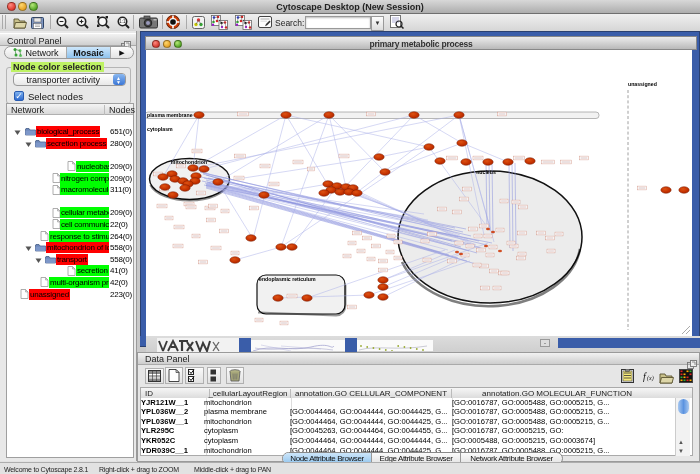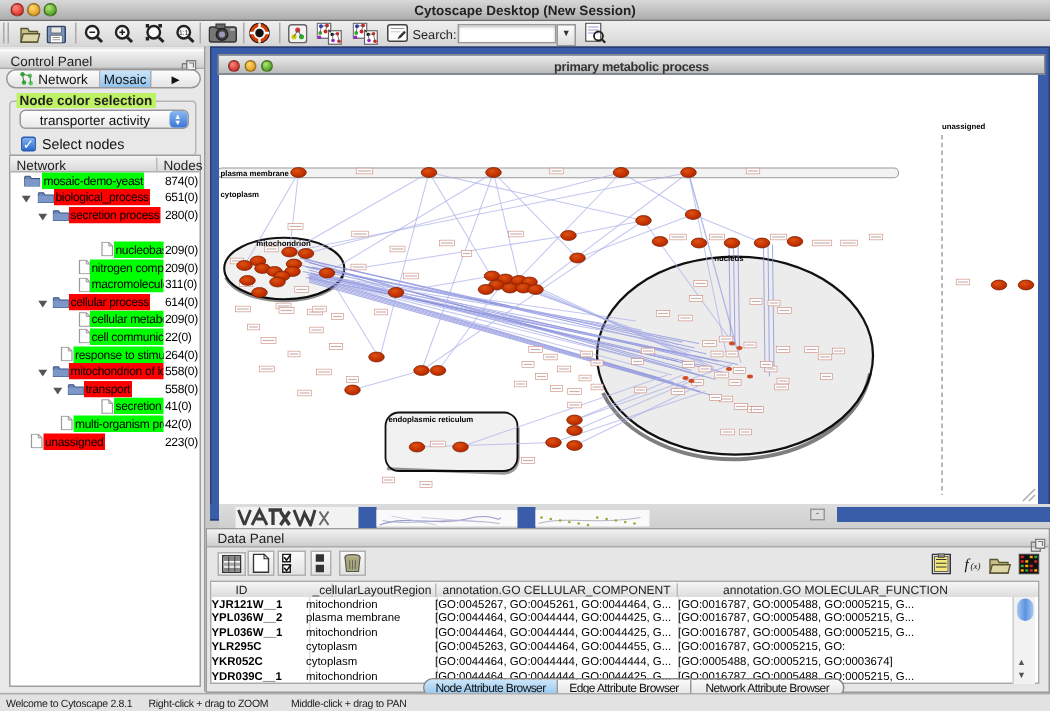--- a/index.html
+++ b/index.html
@@ -174,21 +174,21 @@
      <div style="width:62px;display:flex;align-items:center;justify-content:center;font-size:9px;color:#111;border-right:1px solid #aaa">
         <span style="display:inline-flex;margin-right:2px">
             <svg width="11" height="11" viewBox="0 0 11 11" xmlns="http://www.w3.org/2000/svg" style="">
               <circle cx="3" cy="2.5" r="1.5" fill="#3a3"></circle>
               <circle cx="8" cy="3.5" r="1.5" fill="#6c6"></circle>
               <circle cx="4" cy="8" r="1.5" fill="#3a3"></circle>
               <circle cx="8.5" cy="8.5" r="1.5" fill="#6c6"></circle>
               <path d="M3 2.5 L8 3.5 M3 2.5 L4 8 M8 3.5 L8.5 8.5" stroke="#484" stroke-width="0.7"></path>
             </svg>
           </span>Network</div>
-     <div style="width:34px;display:flex;align-items:center;justify-content:center;font-size:9px;font-weight:normal;color:#111;background:linear-gradient(#cde6fa,#8fc3ee);border-right:1px solid #aaa">Mosaic</div>
+     <div style="width:44px;display:flex;align-items:center;justify-content:center;font-size:9px;font-weight:bold;color:#111;background:linear-gradient(#cde6fa,#8fc3ee);border-right:1px solid #aaa">Mosaic</div>
      <div style="flex:1;display:flex;align-items:center;justify-content:center;font-size:7px;color:#111">▶</div>
   </div>
 
   <div style="position:absolute;left:6px;top:36px;width:125px;height:37px;border:1px solid #b5b5b5;border-radius:3px">
      <span style="position:absolute;left:4px;top:-6px;background:#bef264;padding:0 2px;font-size:9px;font-weight:bold;color:#222">Node color selection</span>
   </div>
 
   <div style="position:absolute;left:13px;top:42px;width:113px;height:13px;border:1px solid #999;border-radius:4px;background:linear-gradient(#fff,#e8e8e8);display:flex;align-items:center">
      <span style="flex:1;text-align:center;font-size:9px;color:#111">transporter activity</span>
      <span style="width:12px;height:11px;margin-right:0.5px;border-radius:3px;background:linear-gradient(#8ab8f0,#3a76d6);display:flex;flex-direction:column;align-items:center;justify-content:center;color:#fff;font-size:5px;line-height:4px">▲<br>▼</span>
@@ -198,28 +198,20 @@
   <span style="position:absolute;left:28px;top:60px;font-size:9.5px;color:#111">Select nodes</span>
 
   <div style="position:absolute;left:6px;top:72px;width:128px;height:355px;background:#fff;border:1px solid #9f9f9f">
      <div style="position:absolute;left:0;top:0;width:126px;height:11px;background:linear-gradient(#f4f4f4,#d9d9d9);border-bottom:1px solid #b0b0b0;font-size:9px;color:#222">
         <span style="position:absolute;left:4px;top:0.5px">Network</span>
         <span style="position:absolute;left:97px;top:0.5px;border-left:1px solid #bbb;padding-left:4px">Nodes</span>
      </div>
   </div>
 </div>
 <div style="position:absolute;left:7px;top:103px;width:126px;height:325px;overflow:hidden">
-<div style="position:absolute;left:0;top:11.0px;width:127px;height:11.6px;font-size:8px;letter-spacing:-0.2px;line-height:11px;overflow:hidden">
-        <span style="position:absolute;left:9px;top:1.5px"><svg width="11" height="9" viewBox="0 0 11 9" style="flex:none">
-            <path d="M0.5 2 L0.5 8 L10.5 8 L10.5 3 L5 3 L4 1.5 L1 1.5 Z" fill="#6b86b8" stroke="#39517f" stroke-width="0.7"></path>
-            <path d="M0.5 3.5 L10.5 3.5 L10.5 8 L0.5 8 Z" fill="#7d97c9" stroke="none"></path>
-          </svg></span>
-        <span style="position:absolute;left:21px;top:0.5px;max-width:81px;overflow:hidden;padding:0 1px;background:#0f0;color:#000;white-space:nowrap">mosaic-demo-yeast</span>
-        <span style="position:absolute;left:103px;top:0.5px;color:#000">874(0)</span>
-      </div>
       <div style="position:absolute;left:0;top:22.6px;width:127px;height:11.6px;font-size:8px;letter-spacing:-0.2px;line-height:11px;overflow:hidden">
         <span style="position:absolute;left:7px;top:2.5px"><svg width="7" height="7" viewBox="0 0 7 7" style="flex:none">
             <path d="M0.5 1.5 L6.5 1.5 L3.5 6 Z" fill="#555"></path>
           </svg></span>
         <span style="position:absolute;left:18px;top:1.5px"><svg width="11" height="9" viewBox="0 0 11 9" style="flex:none">
             <path d="M0.5 2 L0.5 8 L10.5 8 L10.5 3 L5 3 L4 1.5 L1 1.5 Z" fill="#6b86b8" stroke="#39517f" stroke-width="0.7"></path>
             <path d="M0.5 3.5 L10.5 3.5 L10.5 8 L0.5 8 Z" fill="#7d97c9" stroke="none"></path>
           </svg></span>
         <span style="position:absolute;left:29px;top:0.5px;max-width:73px;overflow:hidden;padding:0 1px;background:#f00;color:#000;white-space:nowrap">biological_process</span>
         <span style="position:absolute;left:103px;top:0.5px;color:#000">651(0)</span>
@@ -251,31 +243,20 @@
         <span style="position:absolute;left:53px;top:0.5px;max-width:49px;overflow:hidden;padding:0 1px;background:#0f0;color:#000;white-space:nowrap">nitrogen compo</span>
         <span style="position:absolute;left:103px;top:0.5px;color:#000">209(0)</span>
       </div>
       <div style="position:absolute;left:0;top:80.6px;width:127px;height:11.6px;font-size:8px;letter-spacing:-0.2px;line-height:11px;overflow:hidden">
         <span style="position:absolute;left:45px;top:1px"><svg width="9" height="10" viewBox="0 0 9 10" style="flex:none">
             <path d="M1 0.5 L5.5 0.5 L8 3 L8 9.5 L1 9.5 Z" fill="#fff" stroke="#999" stroke-width="0.8"></path>
             <path d="M5.5 0.5 L5.5 3 L8 3 Z" fill="#ddd" stroke="#999" stroke-width="0.6"></path>
           </svg></span>
         <span style="position:absolute;left:53px;top:0.5px;max-width:49px;overflow:hidden;padding:0 1px;background:#0f0;color:#000;white-space:nowrap">macromolecule</span>
         <span style="position:absolute;left:103px;top:0.5px;color:#000">311(0)</span>
-      </div>
-      <div style="position:absolute;left:0;top:92.2px;width:127px;height:11.6px;font-size:8px;letter-spacing:-0.2px;line-height:11px;overflow:hidden">
-        <span style="position:absolute;left:18px;top:2.5px"><svg width="7" height="7" viewBox="0 0 7 7" style="flex:none">
-            <path d="M0.5 1.5 L6.5 1.5 L3.5 6 Z" fill="#555"></path>
-          </svg></span>
-        <span style="position:absolute;left:28px;top:1.5px"><svg width="11" height="9" viewBox="0 0 11 9" style="flex:none">
-            <path d="M0.5 2 L0.5 8 L10.5 8 L10.5 3 L5 3 L4 1.5 L1 1.5 Z" fill="#6b86b8" stroke="#39517f" stroke-width="0.7"></path>
-            <path d="M0.5 3.5 L10.5 3.5 L10.5 8 L0.5 8 Z" fill="#7d97c9" stroke="none"></path>
-          </svg></span>
-        <span style="position:absolute;left:39px;top:0.5px;max-width:63px;overflow:hidden;padding:0 1px;background:#f00;color:#000;white-space:nowrap">cellular process</span>
-        <span style="position:absolute;left:103px;top:0.5px;color:#000">614(0)</span>
       </div>
       <div style="position:absolute;left:0;top:103.8px;width:127px;height:11.6px;font-size:8px;letter-spacing:-0.2px;line-height:11px;overflow:hidden">
         <span style="position:absolute;left:45px;top:1px"><svg width="9" height="10" viewBox="0 0 9 10" style="flex:none">
             <path d="M1 0.5 L5.5 0.5 L8 3 L8 9.5 L1 9.5 Z" fill="#fff" stroke="#999" stroke-width="0.8"></path>
             <path d="M5.5 0.5 L5.5 3 L8 3 Z" fill="#ddd" stroke="#999" stroke-width="0.6"></path>
           </svg></span>
         <span style="position:absolute;left:53px;top:0.5px;max-width:49px;overflow:hidden;padding:0 1px;background:#0f0;color:#000;white-space:nowrap">cellular metabo</span>
         <span style="position:absolute;left:103px;top:0.5px;color:#000">209(0)</span>
       </div>
       <div style="position:absolute;left:0;top:115.4px;width:127px;height:11.6px;font-size:8px;letter-spacing:-0.2px;line-height:11px;overflow:hidden">
@@ -812,36 +793,35 @@
           <rect x="4.5" y="10.5" width="2" height="1.6" fill="#3a3"></rect>
           <rect x="7.5" y="10.5" width="2" height="1.6" fill="#d22"></rect>
           <rect x="10.5" y="10.5" width="2" height="1.6" fill="#fa0"></rect>
         </svg></span>
 
   <div style="position:absolute;left:2px;top:34px;width:553px;height:69px;background:#fff;border:1px solid #aaa"></div>
       <div style="position:absolute;left:68px;top:35px;width:1px;height:67px;background:#ddd"></div>
       <div style="position:absolute;left:153px;top:35px;width:1px;height:67px;background:#ddd"></div>
       <div style="position:absolute;left:314px;top:35px;width:1px;height:67px;background:#ddd"></div>
   <div style="position:absolute;left:3px;top:35px;width:551px;height:10px;background:linear-gradient(#f6f6f6,#dcdcdc);font-size:8px;color:#222">
-     <span style="position:absolute;left:16px;width:65px;text-align:left;border-right:1px solid #bbb;top:0.5px">ID</span>
+     <span style="position:absolute;left:4px;width:65px;text-align:left;border-right:1px solid #bbb;top:0.5px">ID</span>
      <span style="position:absolute;left:65px;width:85px;text-align:center;border-right:1px solid #bbb;top:0.5px">_cellularLayoutRegion</span>
      <span style="position:absolute;left:150px;width:161px;text-align:center;border-right:1px solid #bbb;top:0.5px;overflow:hidden;white-space:nowrap">annotation.GO CELLULAR_COMPONENT</span>
      <span style="position:absolute;left:311px;width:210px;text-align:center;top:0.5px;overflow:hidden;white-space:nowrap">annotation.GO MOLECULAR_FUNCTION</span>
   </div>
 
   <div style="position:absolute;left:537px;top:45px;width:15px;height:58px;background:#f2f2f2;border-left:1px solid #ccc">
      <div style="position:absolute;left:1.5px;top:1px;width:11px;height:15px;border-radius:6px;background:linear-gradient(90deg,#a8c8f0,#5b93e0,#a8c8f0)"></div>
      <div style="position:absolute;left:2px;bottom:11px;font-size:6px;color:#555">▲</div>
      <div style="position:absolute;left:2px;bottom:2px;font-size:6px;color:#555">▼</div>
   </div>
 </div>
 <div style="position:absolute;left:137px;top:397.5px;width:537px;height:9.6px;font-size:7.6px;color:#000;white-space:nowrap;overflow:hidden">
       <span style="position:absolute;left:4px;font-weight:bold">YJR121W__1</span>
       <span style="position:absolute;left:67px">mitochondrion</span>
-      <span style="position:absolute;left:153px">[GO:0045267, GO:0045261, GO:0044464, G...</span>
       <span style="position:absolute;left:315px">[GO:0016787, GO:0005488, GO:0005215, G...</span>
     </div>
     <div style="position:absolute;left:137px;top:407.1px;width:537px;height:9.6px;font-size:7.6px;color:#000;white-space:nowrap;overflow:hidden">
       <span style="position:absolute;left:4px;font-weight:bold">YPL036W__2</span>
       <span style="position:absolute;left:67px">plasma membrane</span>
       <span style="position:absolute;left:153px">[GO:0044464, GO:0044444, GO:0044425, G...</span>
       <span style="position:absolute;left:315px">[GO:0016787, GO:0005488, GO:0005215, G...</span>
     </div>
     <div style="position:absolute;left:137px;top:416.7px;width:537px;height:9.6px;font-size:7.6px;color:#000;white-space:nowrap;overflow:hidden">
       <span style="position:absolute;left:4px;font-weight:bold">YPL036W__1</span>

